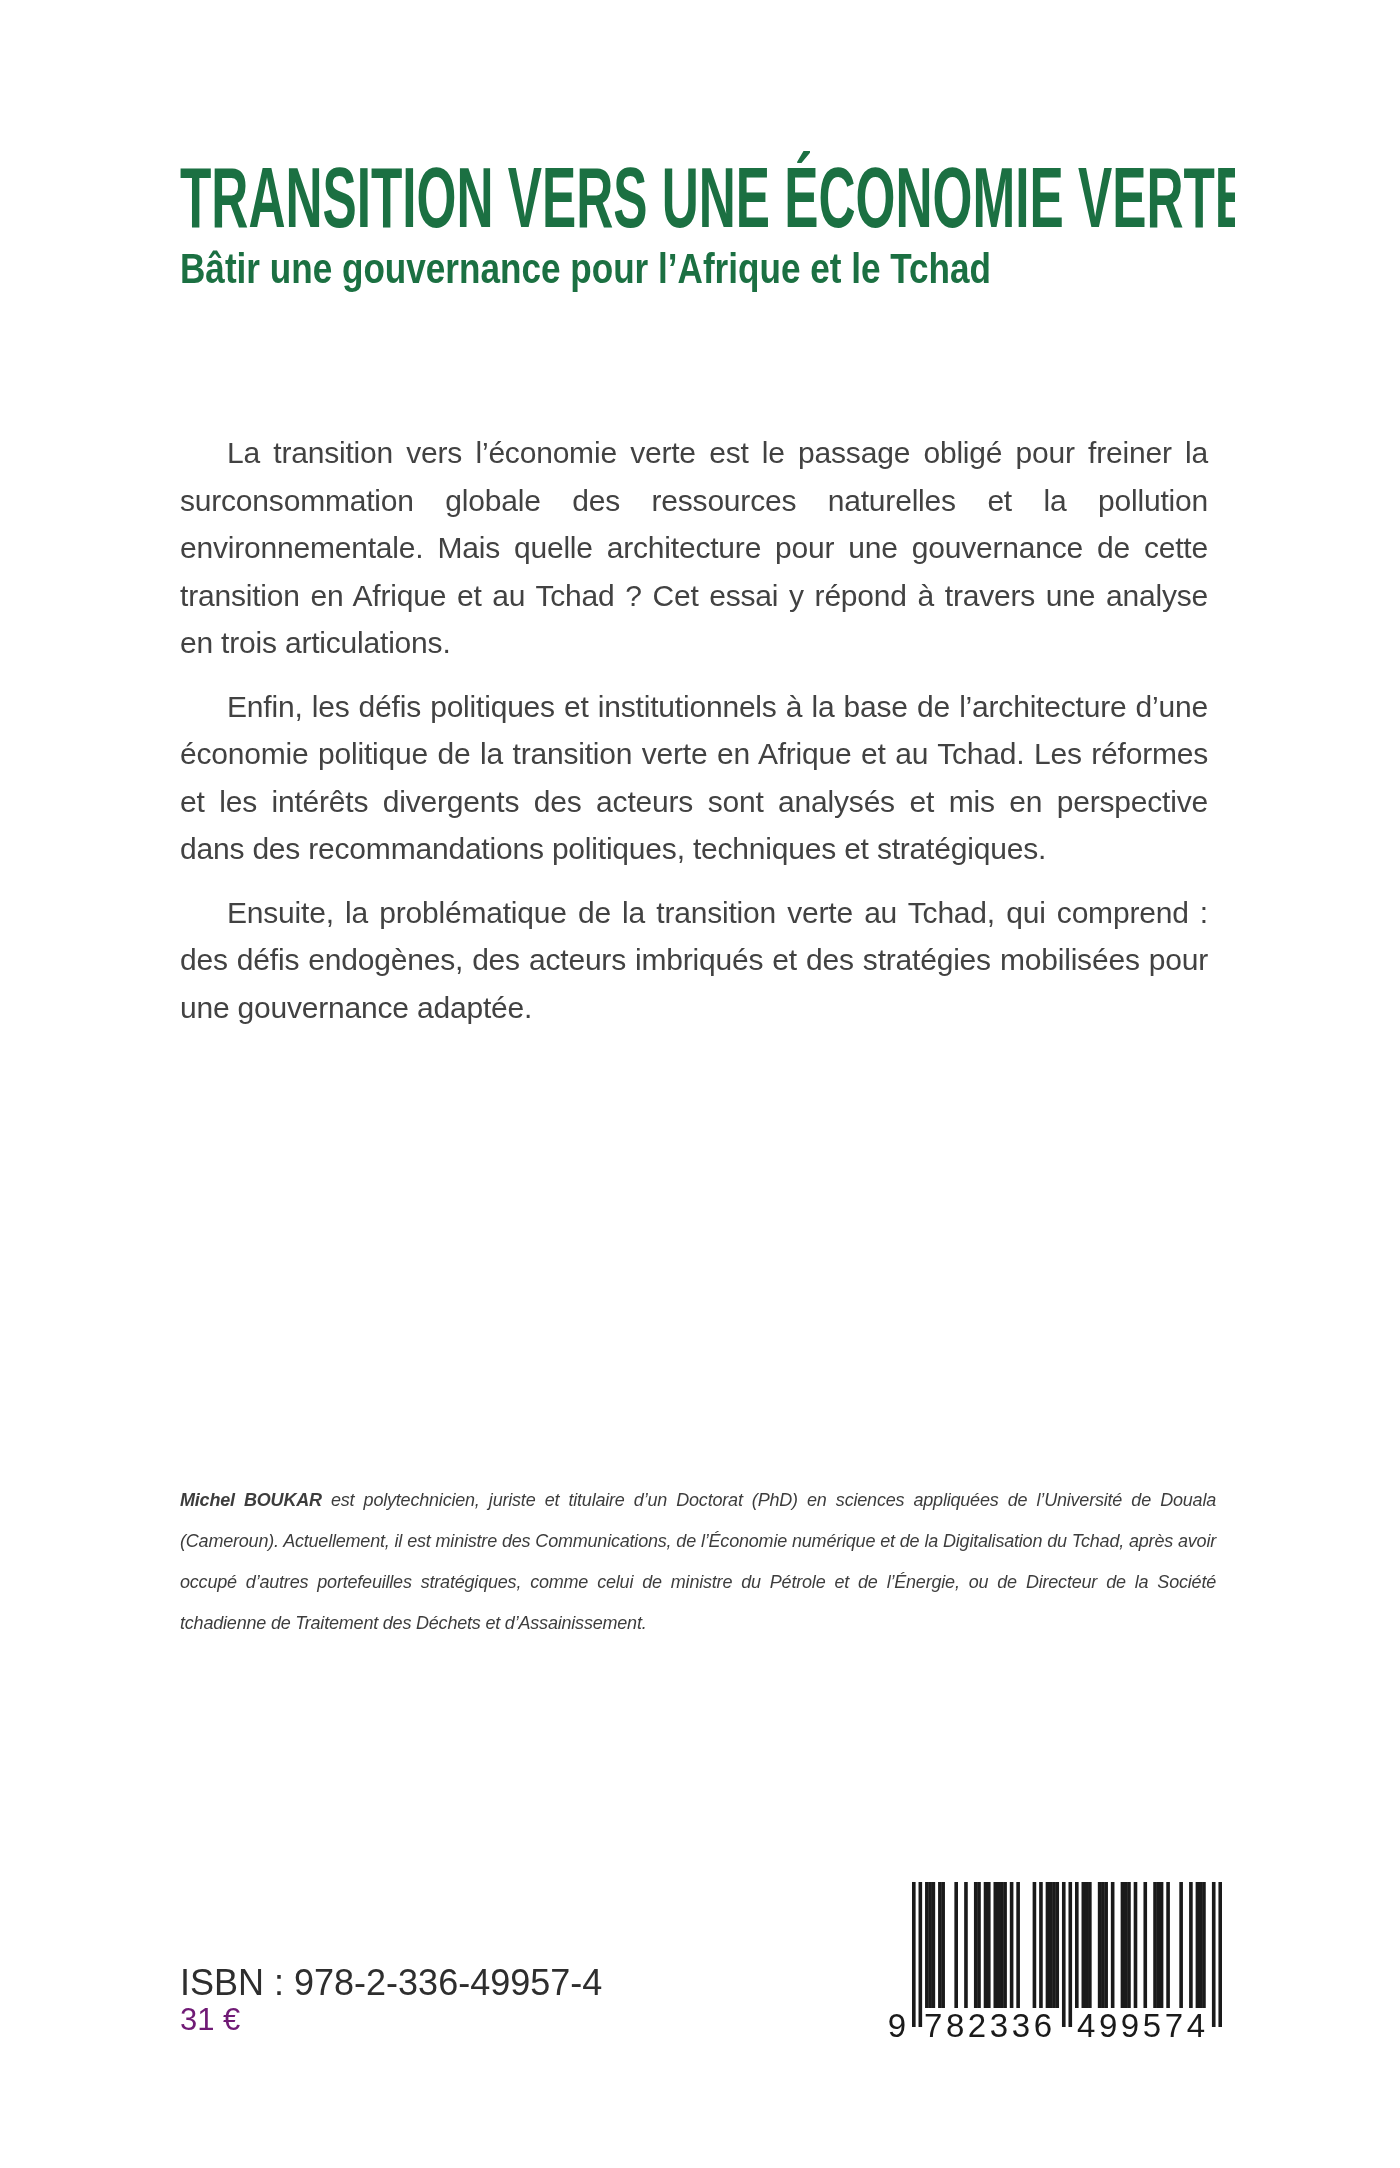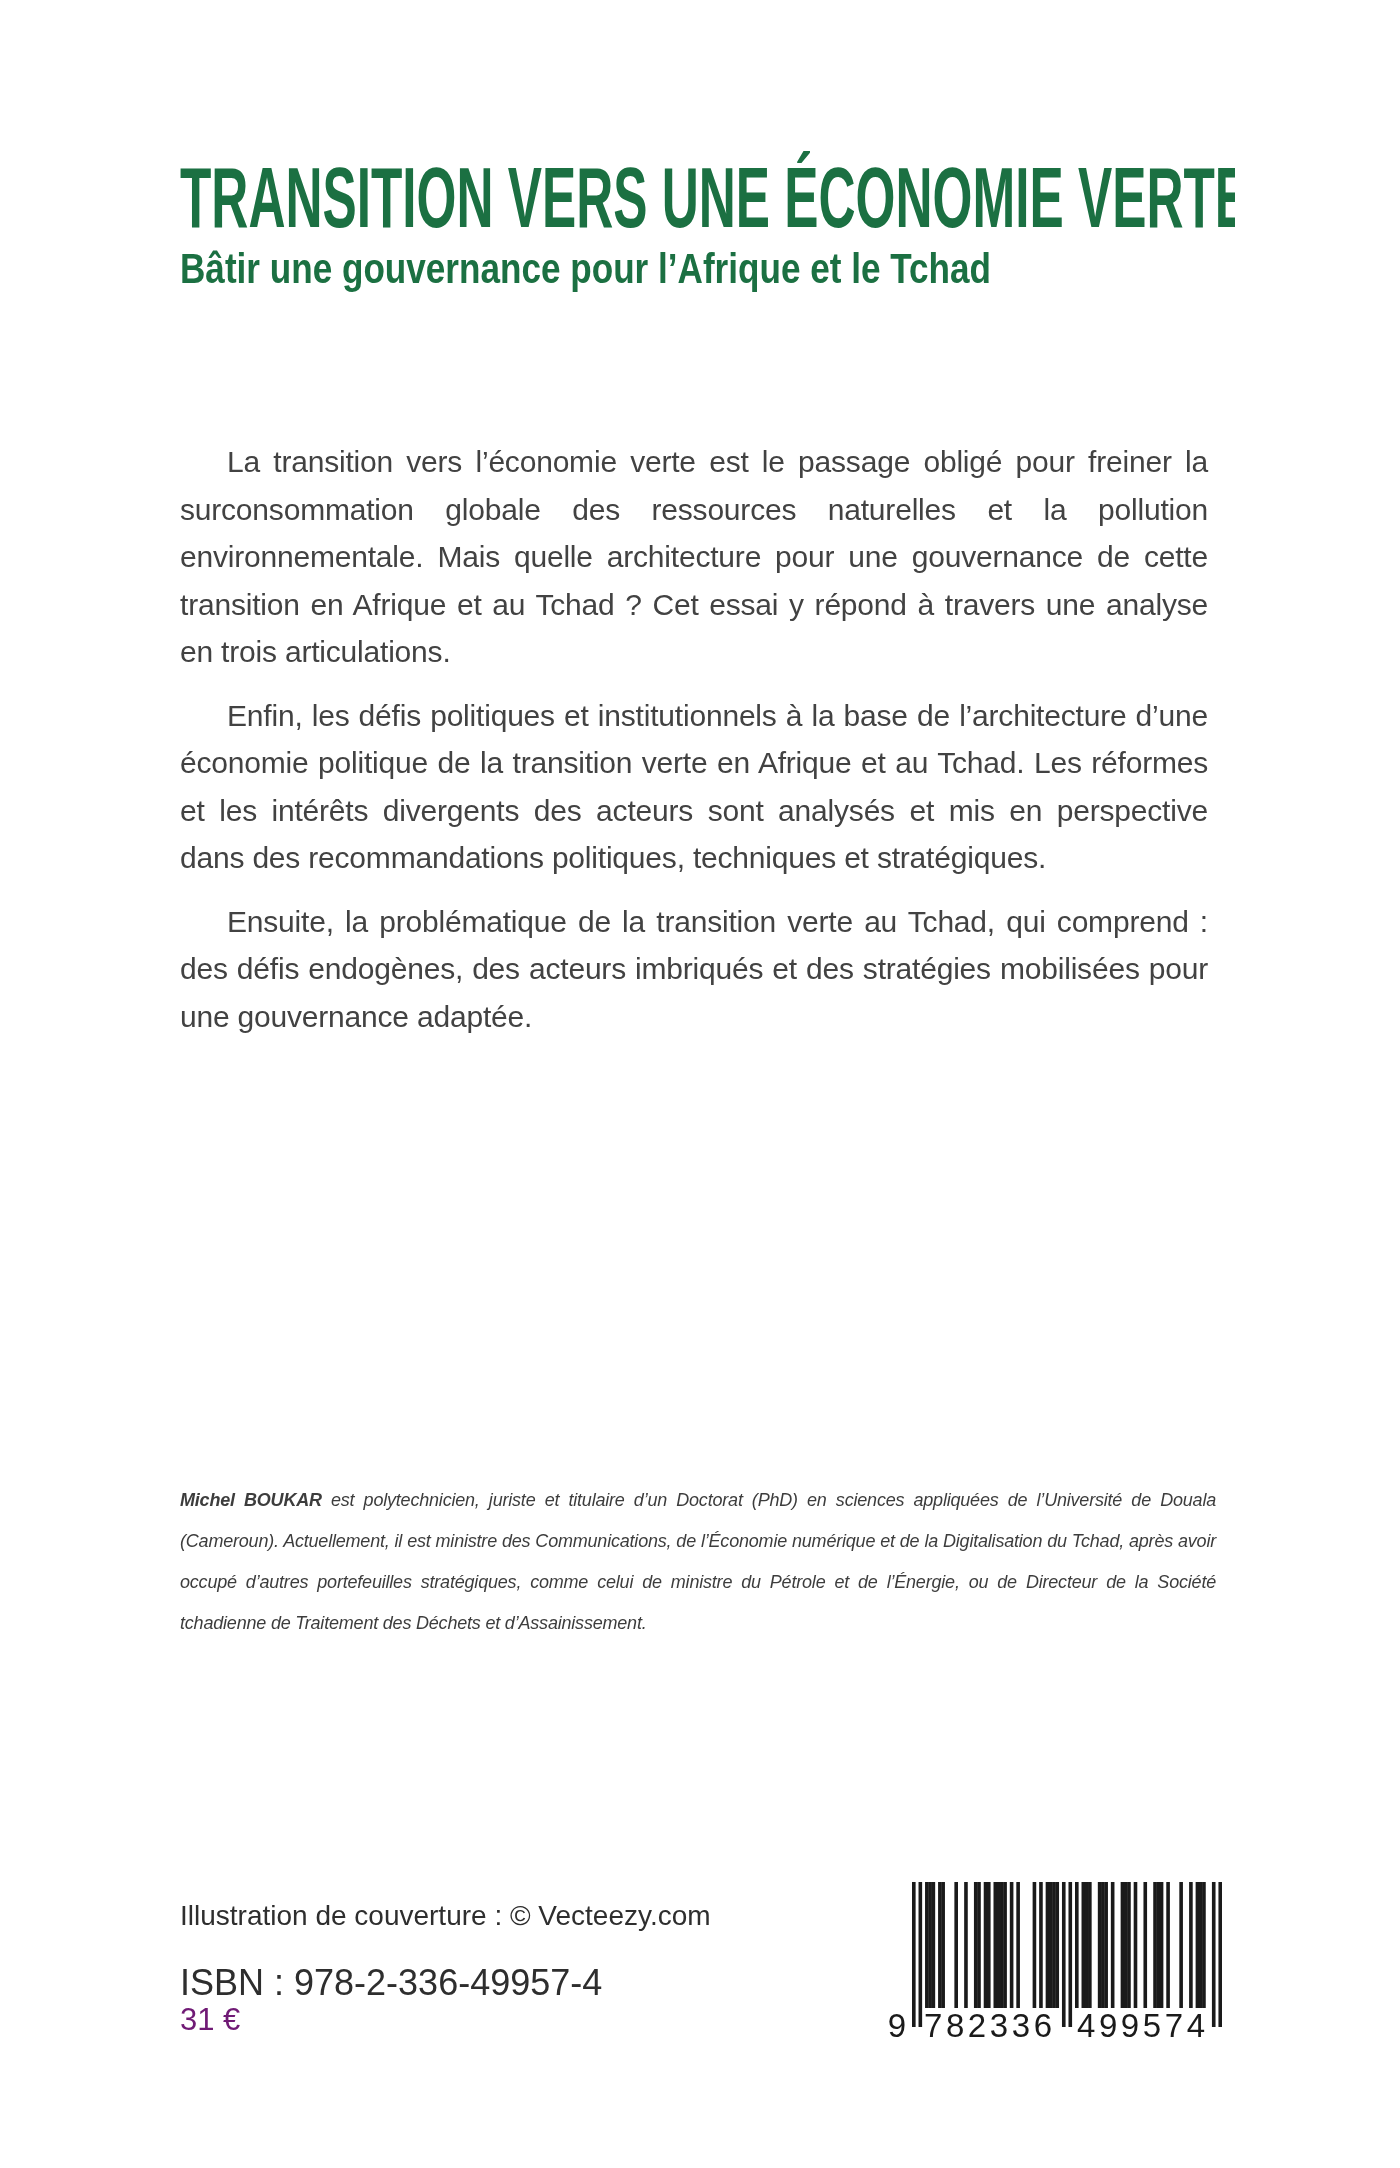--- a/index.html
+++ b/index.html
@@ -23,21 +23,21 @@
     font-size:42px;line-height:44px;font-weight:bold;
     color:#1b7042;
     white-space:nowrap;display:inline-block;
     transform-origin:left top;
   }
   .synopsis{
     position:absolute;left:180px;top:425px;width:1028px;
     color:#424242;
   }
   .synopsis p{
-    margin:13px 0 16px 0;
+    margin:4px 0 16px 0;
     font-size:30px;line-height:47.5px;
     text-align:justify;text-indent:47px;
     letter-spacing:-0.2px;
   }
   .author-bio{
     position:absolute;left:180px;top:1461px;width:1036px;
     font-style:italic;font-size:18px;line-height:41px;
     text-align:justify;color:#3d3d3d;letter-spacing:-0.2px;margin-top:19px;
   }
   .author-bio .author-name{font-weight:bold;}
@@ -67,21 +67,20 @@
   <div class="book-subtitle" style="transform: scaleX(0.836042);">Bâtir une gouvernance pour l’Afrique et le Tchad</div>
 
   <div class="synopsis">
     <p>La transition vers l’économie verte est le passage obligé pour freiner la surconsommation globale des ressources naturelles et la pollution environnementale. Mais quelle architecture pour une gouvernance de cette transition en Afrique et au Tchad ? Cet essai y répond à travers une analyse en trois articulations.</p>
     <p>Enfin, les défis politiques et institutionnels à la base de l’architecture d’une économie politique de la transition verte en Afrique et au Tchad. Les réformes et les intérêts divergents des acteurs sont analysés et mis en perspective dans des recommandations politiques, techniques et stratégiques.</p>
     <p>Ensuite, la problématique de la transition verte au Tchad, qui comprend : des défis endogènes, des acteurs imbriqués et des stratégies mobilisées pour une gouvernance adaptée.</p>
   </div>
 
   <div class="author-bio"><span class="author-name">Michel BOUKAR</span><span> est polytechnicien, juriste et titulaire d’un Doctorat (PhD) en sciences appliquées de l’Université de Douala (Cameroun). Actuellement, il est ministre des Communications, de l’Économie numérique et de la Digitalisation du Tchad, après avoir occupé d’autres portefeuilles stratégiques, comme celui de ministre du Pétrole et de l’Énergie, ou de Directeur de la Société tchadienne de Traitement des Déchets et d’Assainissement.</span></div>
 
-  <div class="cover-credit">Illustration de couverture : © Vecteezy.com</div>
 
   <div class="isbn-line">ISBN : 978-2-336-49957-4</div>
 
   <div class="price-line">31 €</div>
 
   <div class="barcode" id="barcode"><svg width="345" height="158" viewBox="0 0 345 158">
         <rect x="35.00" y="0" width="3.61" height="145" fill="#1a1a1a"></rect>
         <rect x="41.52" y="0" width="3.61" height="145" fill="#1a1a1a"></rect>
         <rect x="48.04" y="0" width="3.61" height="126" fill="#1a1a1a"></rect>
         <rect x="51.30" y="0" width="3.61" height="126" fill="#1a1a1a"></rect>

